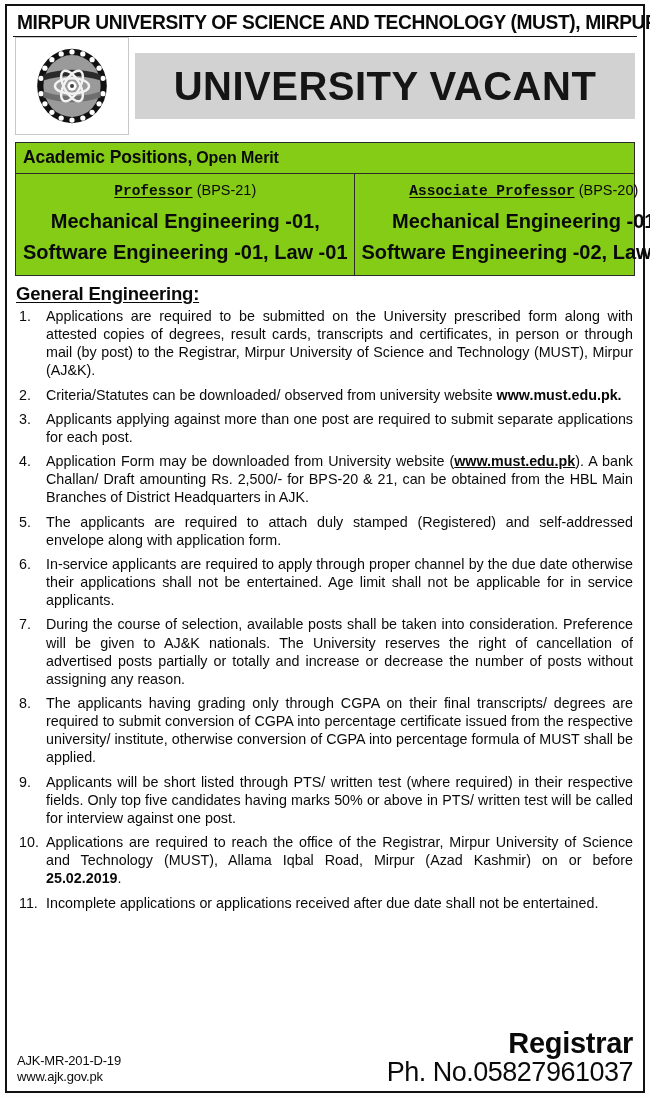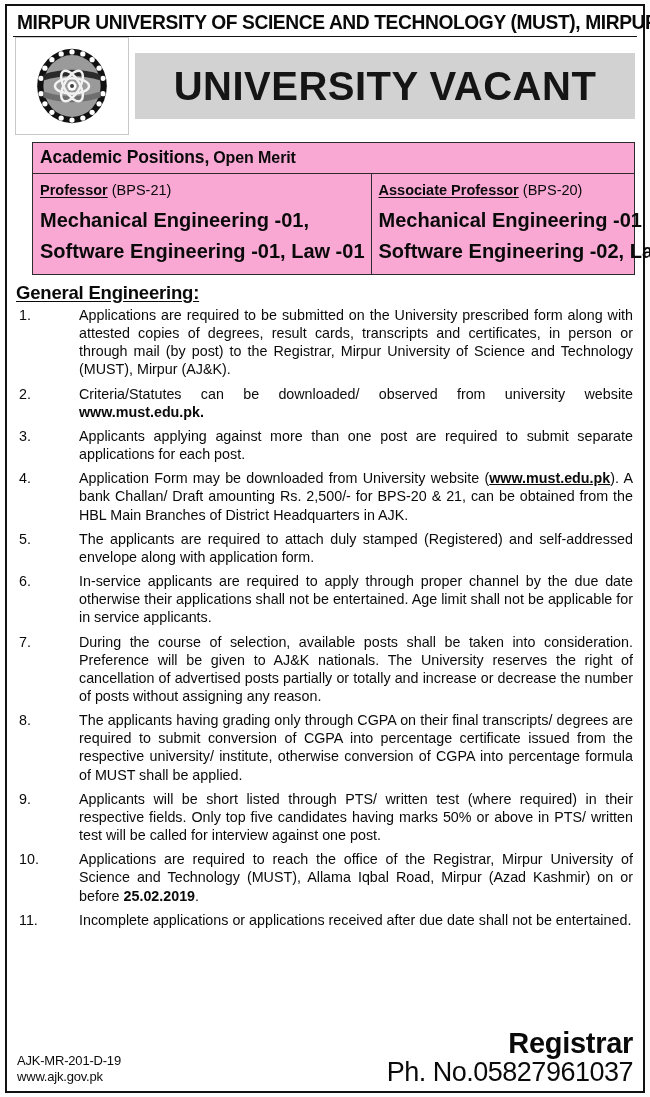--- a/index.html
+++ b/index.html
@@ -86,22 +86,23 @@
     font-size: 40px;
     font-weight: bold;
     letter-spacing: 0.5px;
     color: #151515;
     line-height: 1;
   }
 
   
   .positions-table {
     border: 1px solid #2b2b2b;
-    margin: 7px 2px 0 19px;
-    background: #f9a8d4;
+    margin: 7px 2px 0 2px;
+    background: #84cc16;
+    text-align: center;
   }
   .pos-head {
     border-bottom: 1px solid #2b2b2b;
     padding: 4px 0 5px 7px;
     display: flex;
     align-items: baseline;
     gap: 0px;
   }
   .pos-head-main {
     font-size: 17.5px;
@@ -128,20 +129,21 @@
   .pos-title {
     font-size: 14.5px;
     line-height: 1.5;
     margin-bottom: 3px;
     white-space: nowrap;
   }
   .pos-title .nm {
     font-weight: bold;
     text-decoration: underline;
     text-underline-offset: 2px;
+    font-family: Liberation Mono, monospace;
   }
   .pos-title .bps {
     font-weight: normal;
   }
   .pos-line {
     font-size: 20px;
     font-weight: bold;
     line-height: 1.52;
     white-space: nowrap;
   }
@@ -171,21 +173,20 @@
     flex: 0 0 30px;
     text-align: left;
     padding-left: 3px;
     box-sizing: border-box;
   }
   .inst-text {
     flex: 1 1 auto;
     text-align: justify;
     text-justify: inter-word;
     padding-right: 2px;
-    margin-left: 33px;
   }
   .inst-text b {
     font-weight: bold;
   }
   .inst-text .ul {
     font-weight: bold;
     text-decoration: underline;
     text-underline-offset: 1px;
   }
 

